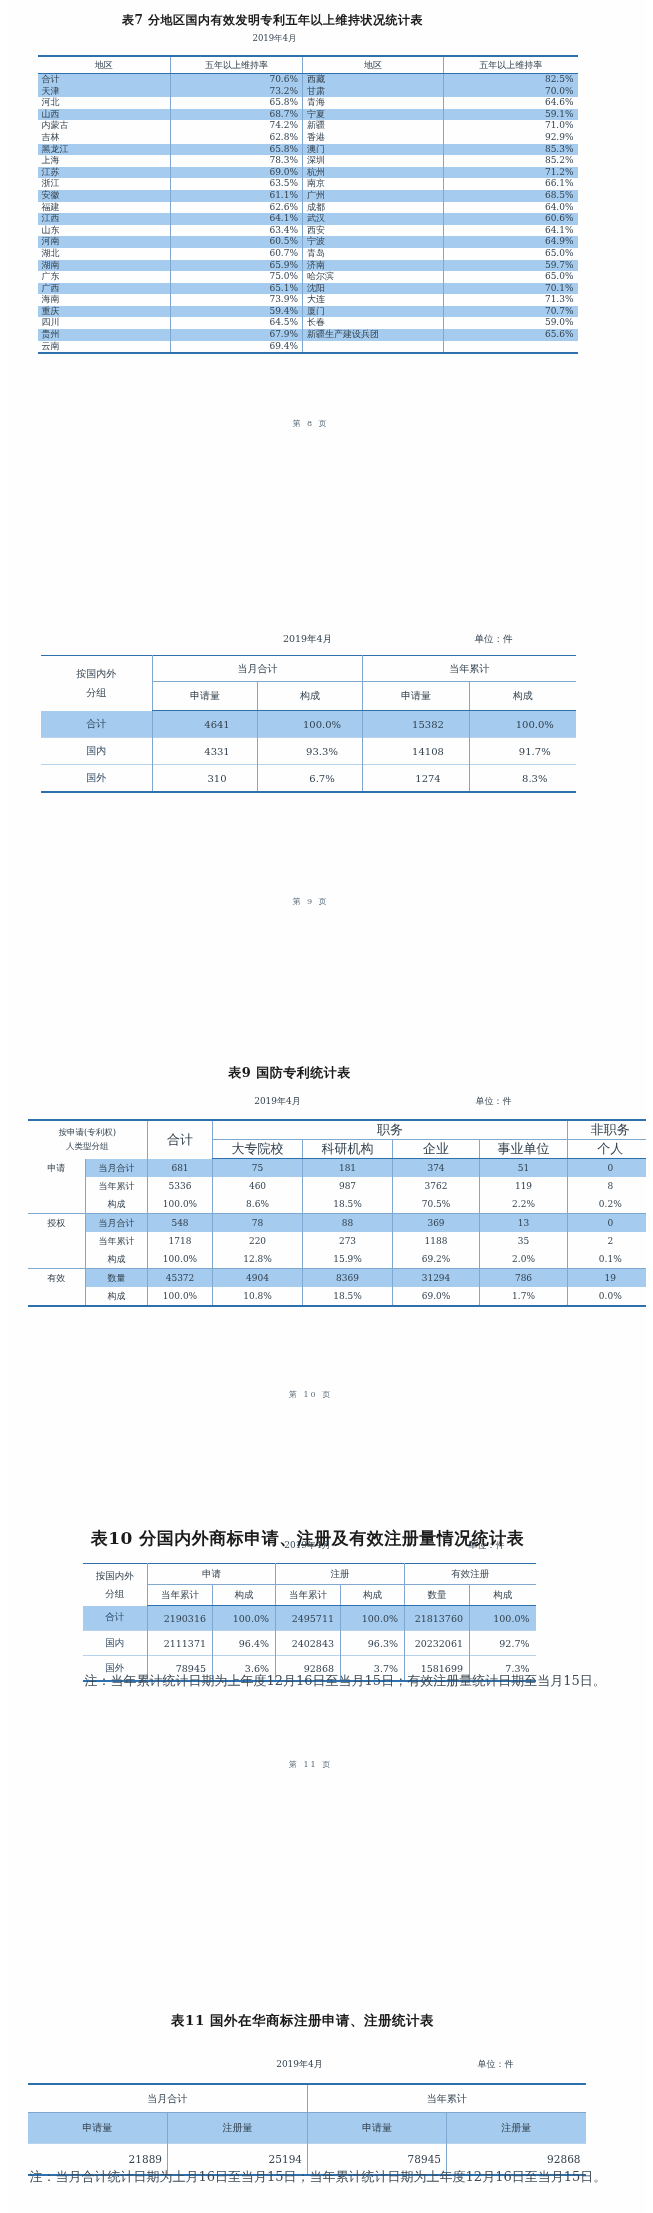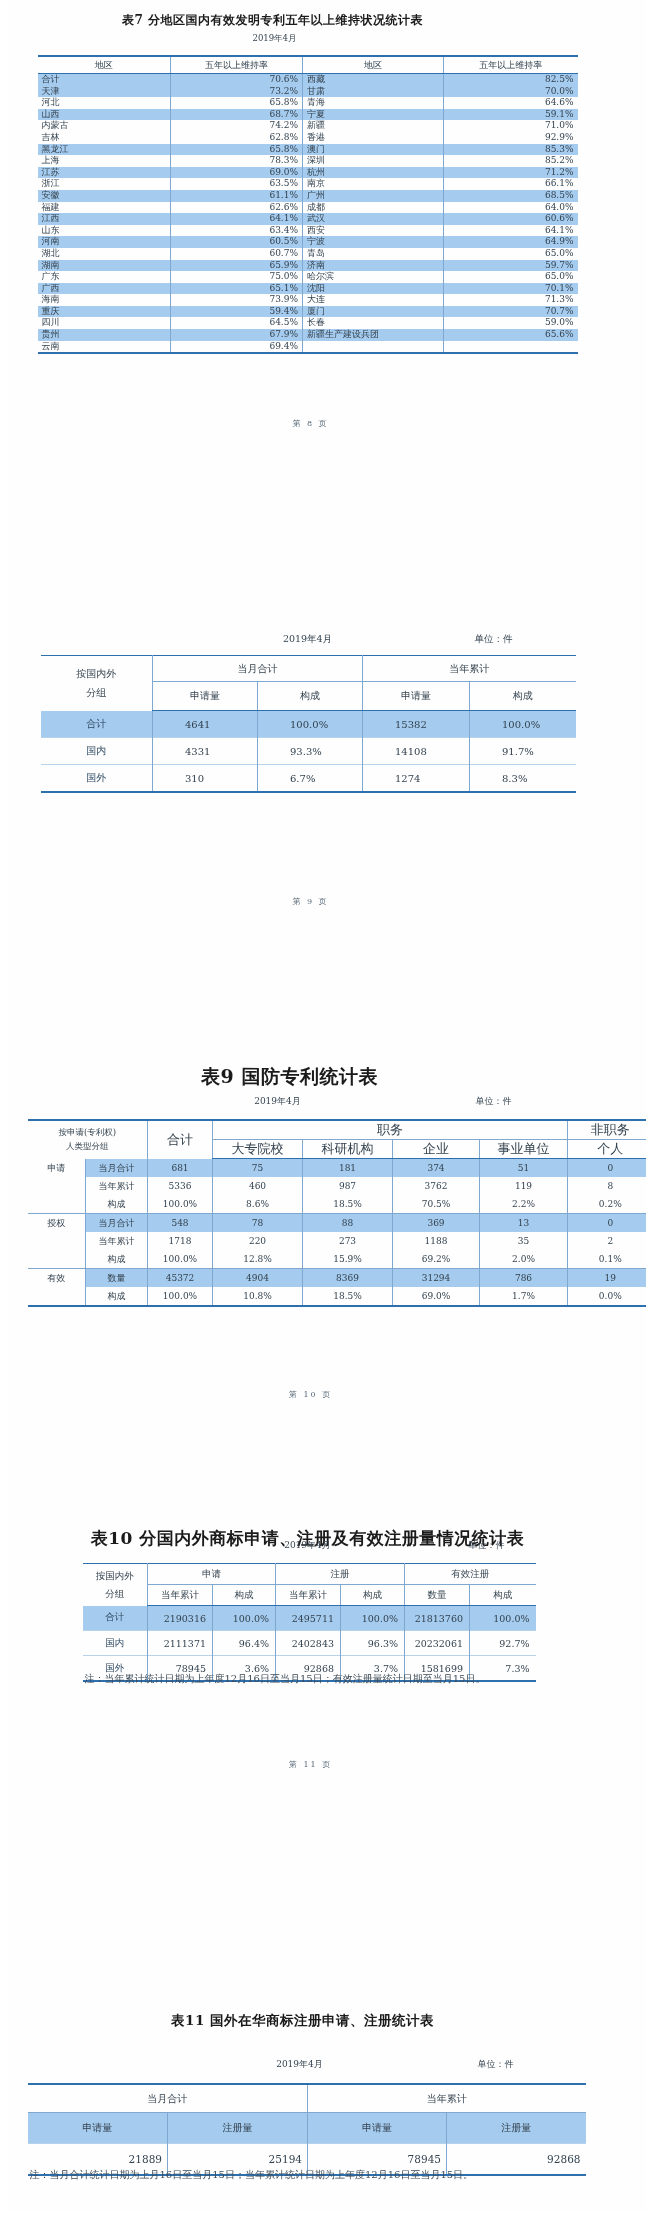--- a/index.html
+++ b/index.html
@@ -7,21 +7,21 @@
     position:relative; width:638px; height:2213px; margin:0 auto;
     background:#fefefe; overflow:hidden;
     font-family:"DejaVu Serif","Liberation Serif",serif;
     color:var(--txt,#33424f);
   }
   .abs { position:absolute; }
   .title { font-weight:bold; color:var(--ttl,#1b1b1b); text-align:center; letter-spacing:0.5px; white-space:nowrap; }
   .datesub { text-align:center; white-space:nowrap; }
   .unit { white-space:nowrap; }
   .pfoot { width:606px; left:0; text-align:center; font-size:8px; color:var(--ft,#5a6b7a); letter-spacing:2px; }
-  .note { font-size:10px; color:#3d4a55; white-space:nowrap; }
+  .note { font-size:13px; color:#3d4a55; white-space:nowrap; }
 
   table { border-collapse:collapse; table-layout:fixed;margin-top:8px; }
   th, td { padding:0; margin:0; font-weight:normal; overflow:hidden; white-space:nowrap; }
   .stripe td, td.stripe, tr.stripe th { background:var(--stripe,#a5cbee); }
   .vd { border-left:1px solid var(--bl,#7fa8d0); }
 
   
   #t7 { position:absolute; left:30px; top:47px; width:540px;
         border-top:2px solid var(--bs,#2e6fae); border-bottom:2.5px solid var(--bs,#2e6fae); }
   #t7 th { font-size:9px; height:16px; text-align:center; border-bottom:1.5px solid var(--bs,#2e6fae); }
@@ -31,21 +31,21 @@
 
   
   #t8 { position:absolute; left:33px; top:647px; width:535px;
         border-top:1.5px solid var(--bs,#2e6fae); border-bottom:2.5px solid var(--bs,#2e6fae); }
   #t8 th { font-size:10px; text-align:center; }
   #t8 thead tr:nth-child(1) th { height:25px; }
   #t8 thead tr:nth-child(2) th { height:28px; border-bottom:1.8px solid var(--bs,#2e6fae); }
   #t8 th.grp { border-bottom:1px solid var(--bl,#7fa8d0); }
   #t8 td { font-size:10px; height:26px; }
   #t8 td.stub { text-align:center; color:#2f4a63; }
-  #t8 td.num { text-align:left; padding-right:8px;padding-left:32px; }
+  #t8 td.num { text-align:center; padding-right:8px;padding-left:32px; }
   #t8 tbody tr + tr td { border-top:1px solid var(--rl,#b7d3ec); }
   .stub2 { line-height:1.9; }
 
   
   #t9 { position:absolute; left:20px; top:1111px; width:625px;
         border-top:2px solid var(--bs,#2e6fae); border-bottom:2.5px solid var(--bs,#2e6fae); }
   #t9 th { font-size:13px; height:18px; text-align:center; }
   #t9 thead tr:nth-child(2) th { border-bottom:1.5px solid var(--bs,#2e6fae); }
   #t9 th.grp { border-bottom:1px solid var(--bl,#7fa8d0); }
   #t9 th.stub9 { font-size:8.5px; line-height:1.6; }
@@ -293,21 +293,21 @@
           <td class="num vd">310</td>
           <td class="num vd">6.7%</td>
           <td class="num vd">1274</td>
           <td class="num vd">8.3%</td>
         </tr>
       </tbody>
   </table>
 
   <div class="abs pfoot" style="top:896px;">第 9 页</div>
 
-  <div class="abs title" style="left:0; top:1064px; width:564px; font-size:19px;">表9 国防专利统计表</div>
+  <div class="abs title" style="left:0; top:1064px; width:564px; font-size:13px;">表9 国防专利统计表</div>
   <div class="abs datesub" style="left:225px; top:1095px; width:90px; font-size:9px;">2019年4月</div>
   <div class="abs unit" style="left:468px; top:1095px; font-size:9px;">单位：件</div>
 
   <table id="t9">
     <colgroup>
         <col style="width:58px">
         <col style="width:62px">
         <col style="width:65px">
         <col style="width:90px">
         <col style="width:90px">

